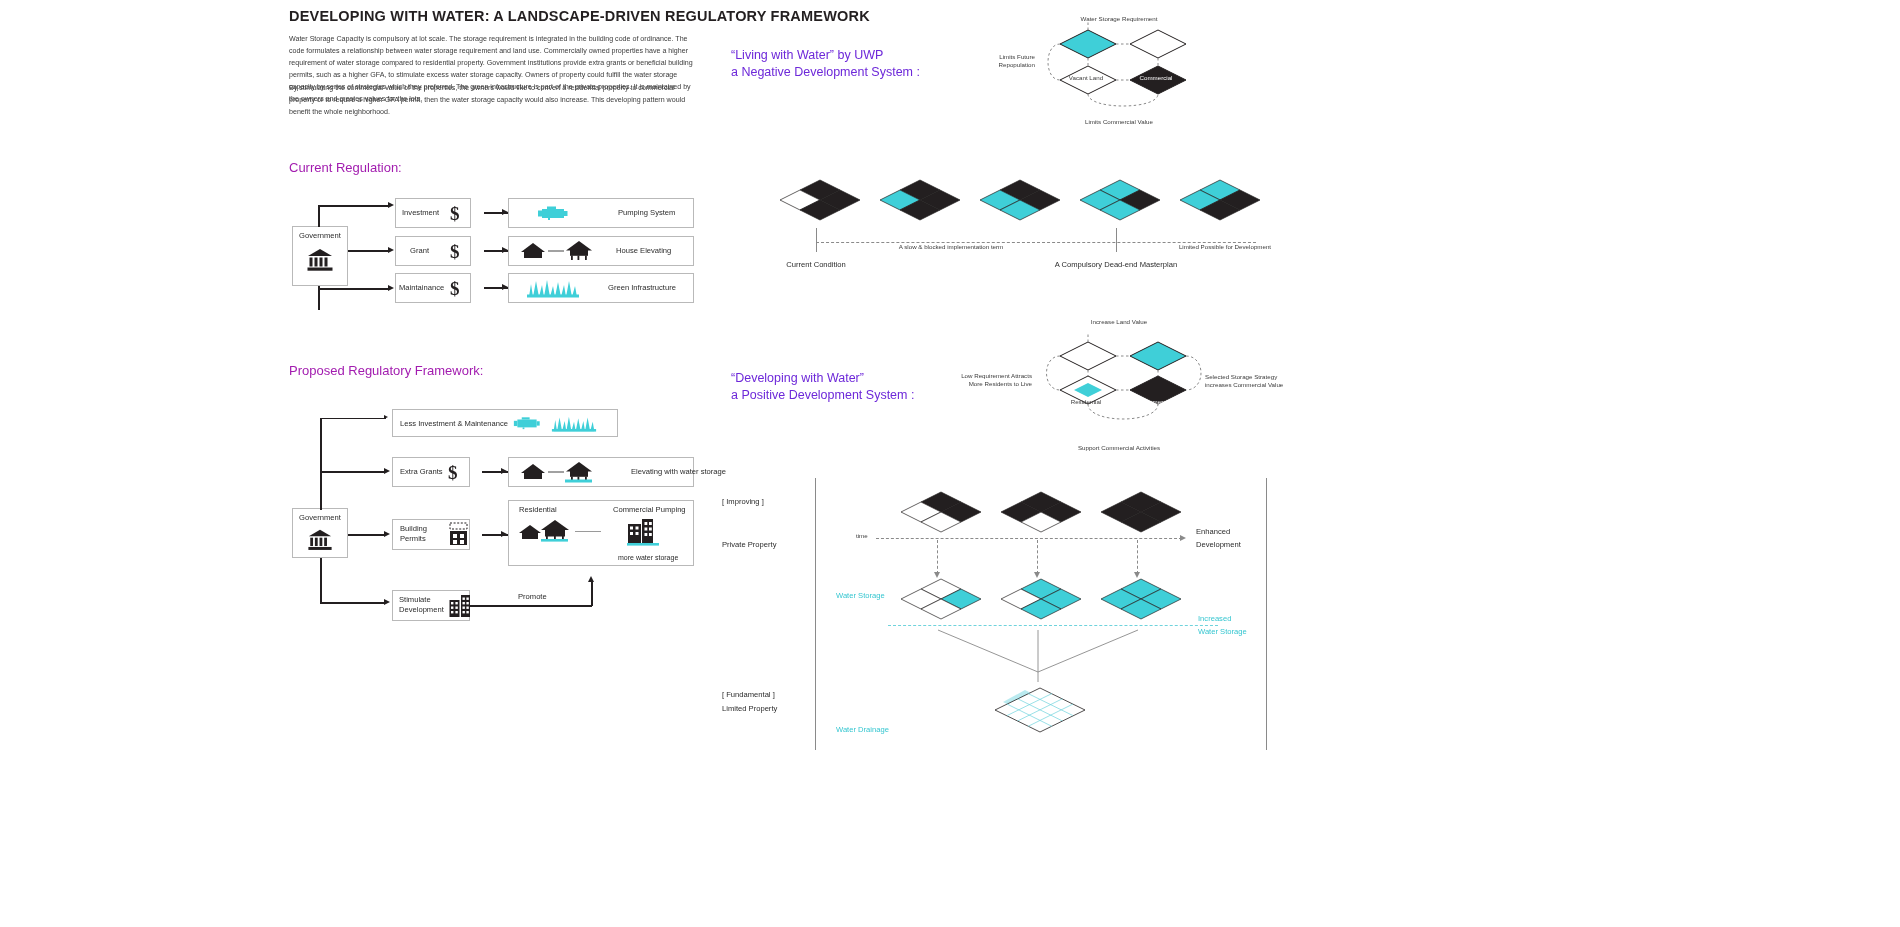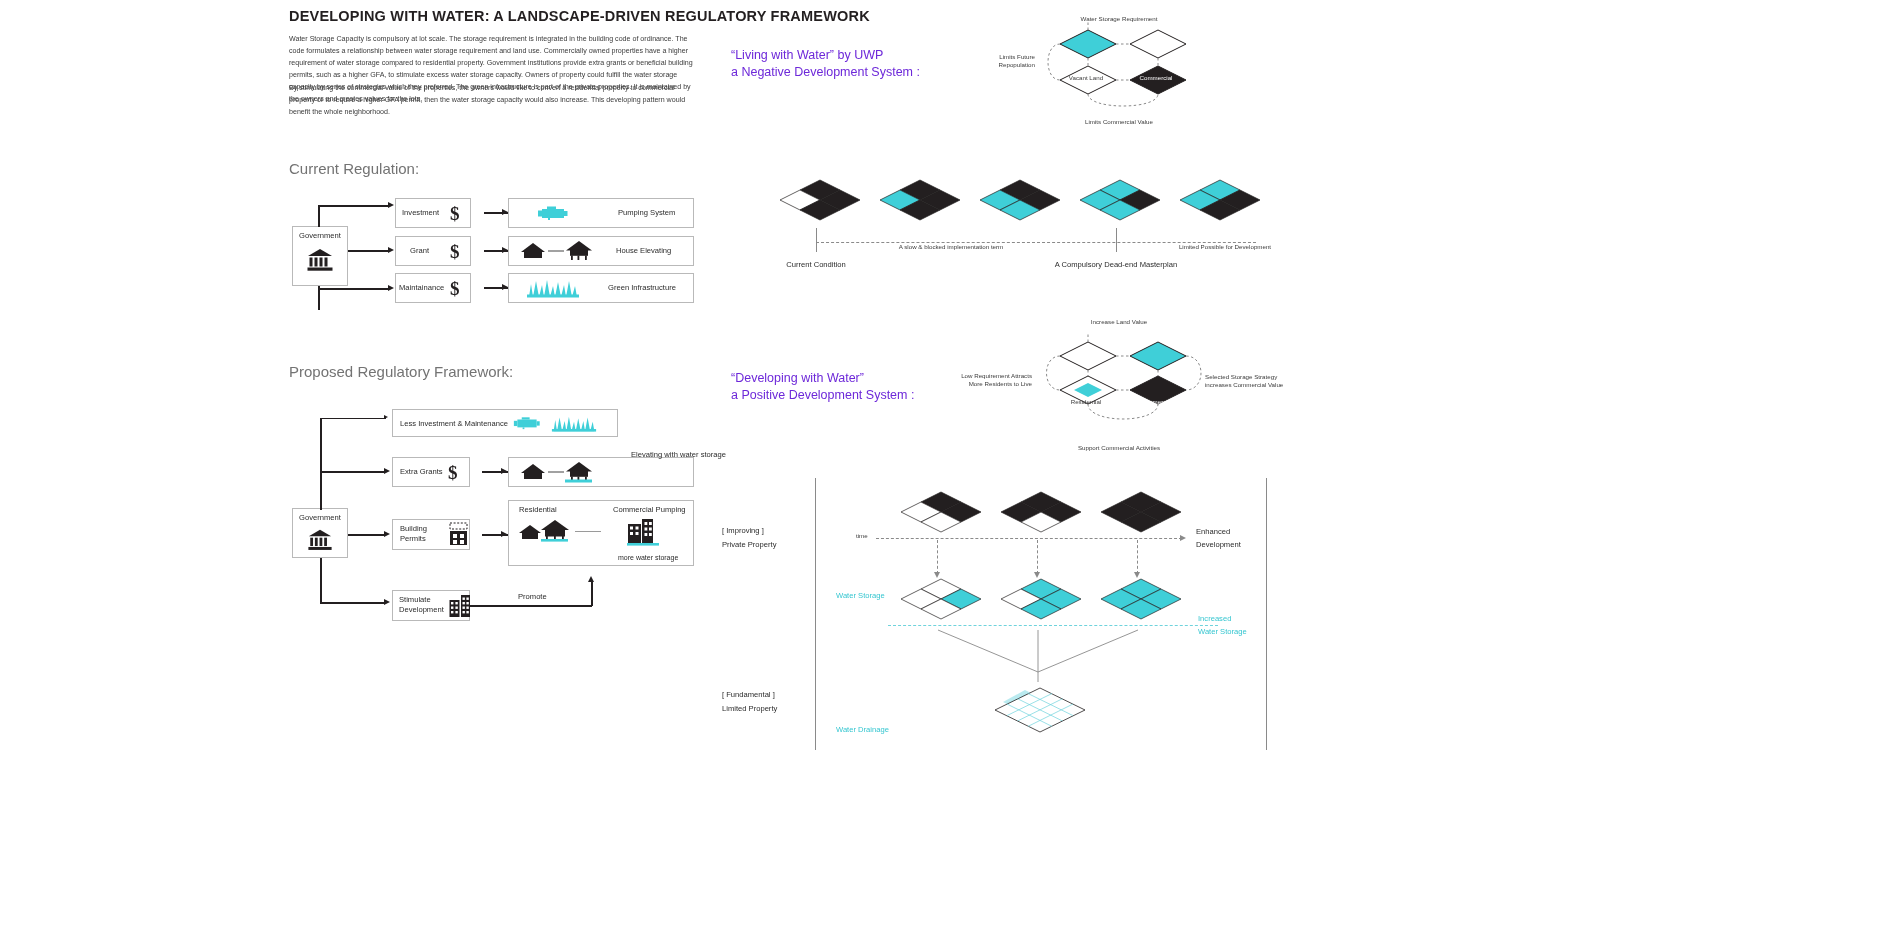--- a/index.html
+++ b/index.html
@@ -24,23 +24,23 @@
   .body-text {
     position: absolute;
     font-size: 7.1px;
     line-height: 12.1px;
     color: #3a3a3a;
     width: 408px;
     text-align: left;
   }
   .section-head {
     position: absolute;
-    font-size: 15px;
+    font-size: 13px;
     font-weight: 400;
-    color: #737373;
+    color: #a21caf;
     white-space: nowrap;
   }
   .sys-head {
     position: absolute;
     font-size: 12.5px;
     line-height: 17px;
     color: #6d28d9;
     white-space: nowrap;
   }
   .micro { position: absolute; font-size: 6.2px; line-height: 8.4px; color: #3b3b3b; white-space: pre; }
@@ -251,21 +251,21 @@
     <polygon points="13,2 25,11 1,11" fill="#231f20"></polygon>
     <rect x="4" y="10" width="18" height="7" fill="#231f20"></rect>
     <rect x="28" y="9.2" width="16" height="1.6" fill="#8a8a8a"></rect>
     <polygon points="59,0 72,9.5 46,9.5" fill="#231f20"></polygon>
     <rect x="50" y="8.8" width="18" height="6" fill="#231f20"></rect>
     <rect x="51" y="14.5" width="1.8" height="4" fill="#231f20"></rect>
     <rect x="65" y="14.5" width="1.8" height="4" fill="#231f20"></rect>
     <rect x="57.5" y="14.5" width="1.8" height="4" fill="#231f20"></rect>
     <rect x="45" y="17.5" width="27" height="3" fill="#3fcfd8"></rect>
   </svg>
-  <div class="box-label" style="left:603px; top:450px;padding-left:28px;">Elevating with water storage</div>
+  <div class="box-label" style="left:603px; top:467px;padding-left:28px;">Elevating with water storage</div>
 
   <div class="box" style="left:392px; top:519px; width:78px; height:31px;"></div>
   <div class="box-label" style="left:400px; top:524px; line-height:10px;">Building
 Permits</div>
   <svg class="abs" style="left:449px; top:522px;" width="19" height="24" viewBox="0 0 19 24">
     <rect x="1" y="1" width="17" height="6" fill="none" stroke="#231f20" stroke-width="1" stroke-dasharray="2 1.6"></rect>
     <rect x="1" y="9" width="17" height="14" fill="#231f20"></rect>
     <rect x="4" y="12" width="4" height="4" fill="#fff"></rect>
     <rect x="11" y="12" width="4" height="4" fill="#fff"></rect>
     <rect x="4" y="18" width="4" height="4" fill="#fff"></rect>
@@ -441,21 +441,21 @@
     <path d="M58 74 C58 94 128 94 128 74" fill="none" stroke="#8a8a8a" stroke-width="1" stroke-dasharray="2.5 2.5"></path>
     <path d="M86 60 L100 60" stroke="#8a8a8a" stroke-width="1" stroke-dasharray="2.5 2.5"></path>
     <path d="M58 12 L58 2" stroke="#8a8a8a" stroke-width="1" stroke-dasharray="2.5 2.5"></path>
   </svg>
   <div class="micro c" style="left:1058px; top:398px; width:56px;">Residential</div>
   <div class="micro c" style="left:1128px; top:398px; width:56px; color:#ffffff;">Commercial</div>
 
   <div class="rule-v" style="left:815px; top:478px; height:272px;"></div>
   <div class="rule-v" style="left:1266px; top:478px; height:272px;"></div>
 
-  <div class="small r" style="left:722px; top:526px; width:82px;">[ Improving ]</div>
+  <div class="small r" style="left:722px; top:497px; width:82px;">[ Improving ]</div>
   <div class="small r" style="left:722px; top:540px; width:82px;">Private Property</div>
   <div class="small r" style="left:722px; top:690px; width:82px;">[ Fundamental ]</div>
   <div class="small r" style="left:722px; top:704px; width:82px;">Limited Property</div>
 
   <div class="micro" style="left:856px; top:532px;">time</div>
   <div class="dash-h" style="left:876px; top:538px; width:306px;"></div>
   <div class="arrowhead" style="left:1180px; top:535px; border-left-color:#8a8a8a;"></div>
 
   <div class="small" style="left:1196px; top:527px;">Enhanced</div>
   <div class="small" style="left:1196px; top:540px;">Development</div>

